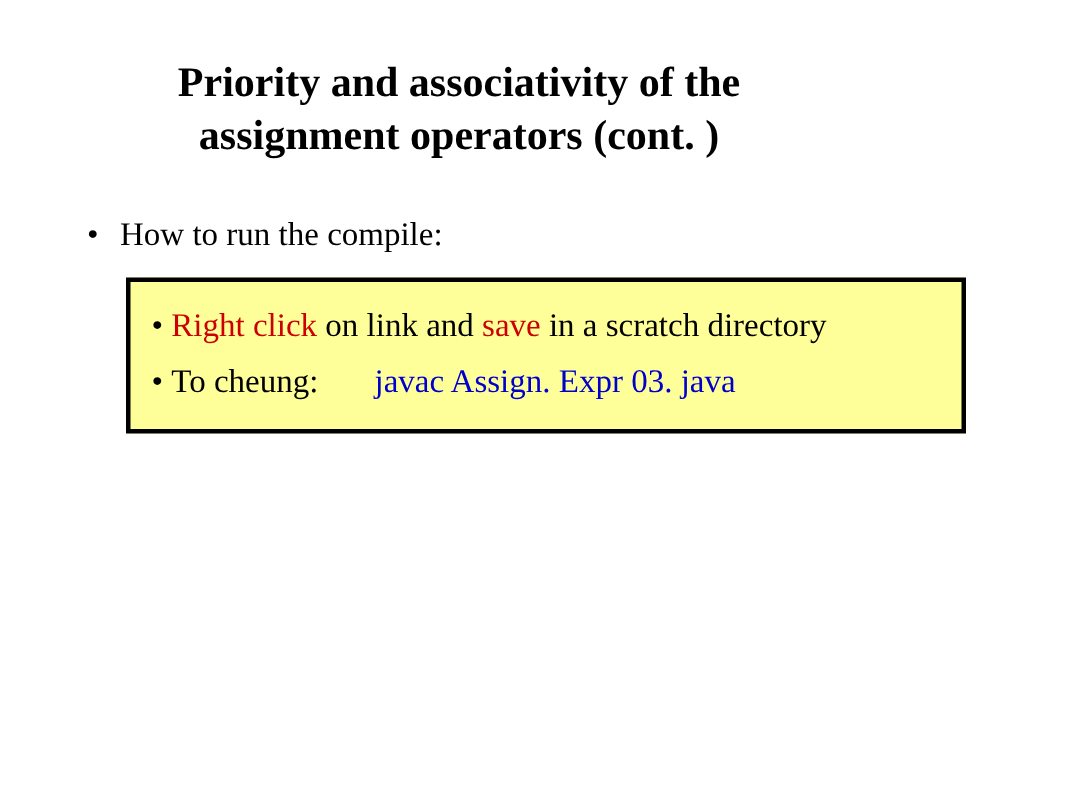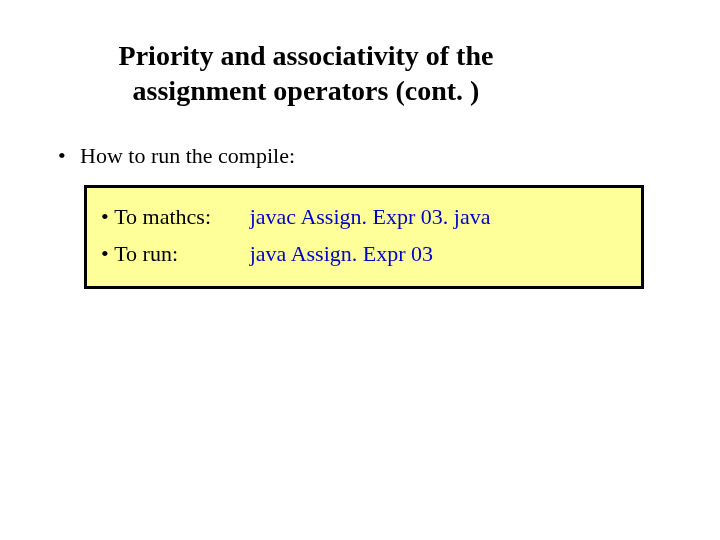--- a/index.html
+++ b/index.html
@@ -98,22 +98,21 @@
   <div class="title">Priority and associativity of the assignment operators (cont. )</div>
 
   <ul class="level1">
     <li class="how-run">
       <span>How to run the compile:</span>
     </li>
   </ul>
 
   <div class="yellow-box">
     <div class="row">
-      • <span class="cmd-label">To mathcs:</span>
-      <span class="blue mono-ish">javac Assign. Expr 03. java</span>
+      • <span class="red">Right click</span><span> on link and </span><span class="red">save</span><span> in a scratch directory</span>
     </div>
     <div class="row">
-      • <span class="cmd-label">To run:</span>
-      <span class="blue mono-ish">java Assign. Expr 03</span>
+      • <span class="cmd-label">To cheung:</span>
+      <span class="blue mono-ish">javac Assign. Expr 03. java</span>
     </div>
   </div>
 
 </div>
 
 </body></html>

